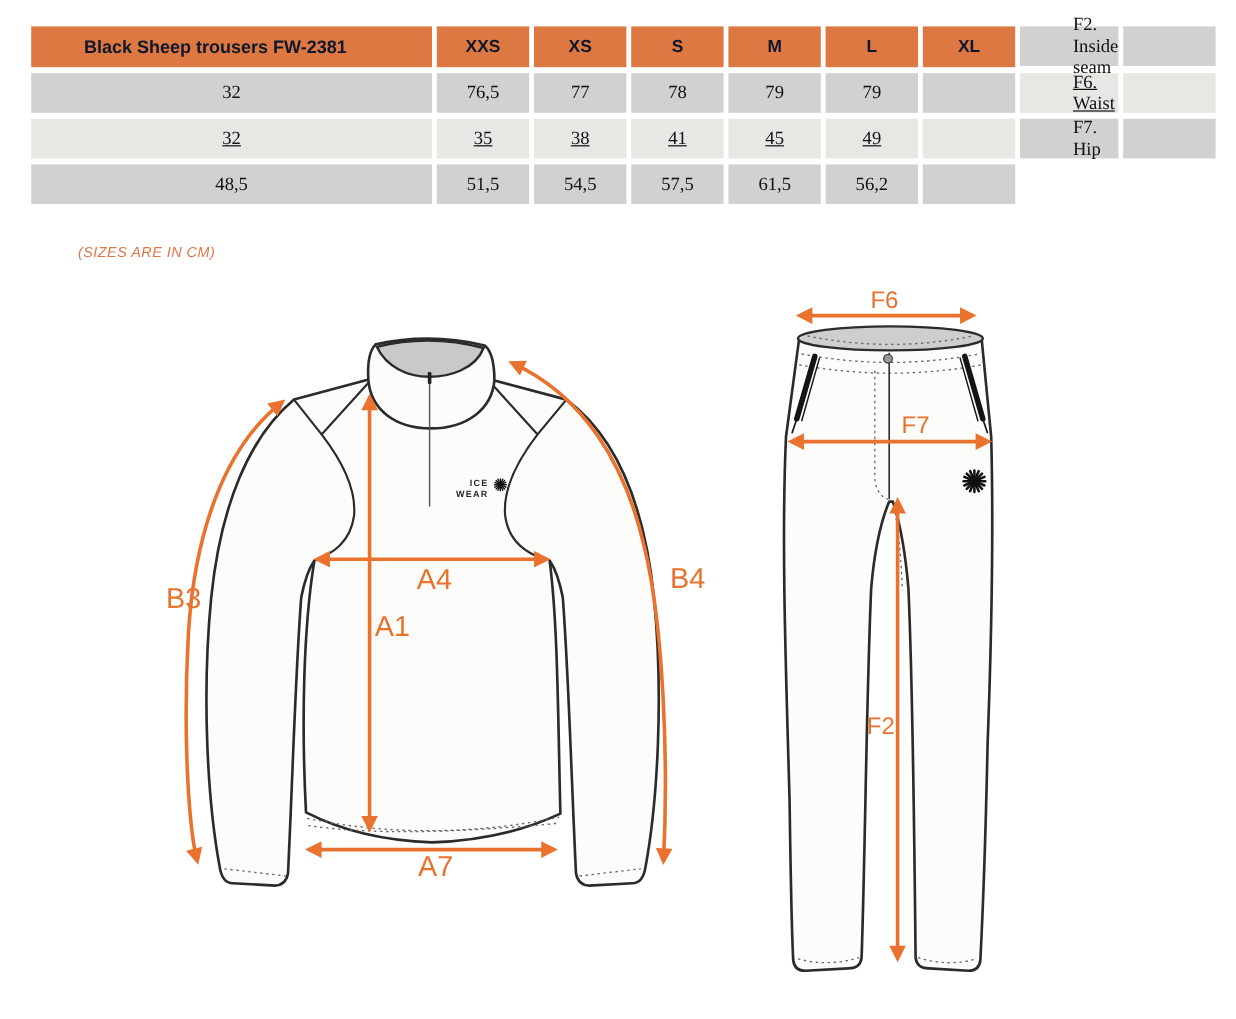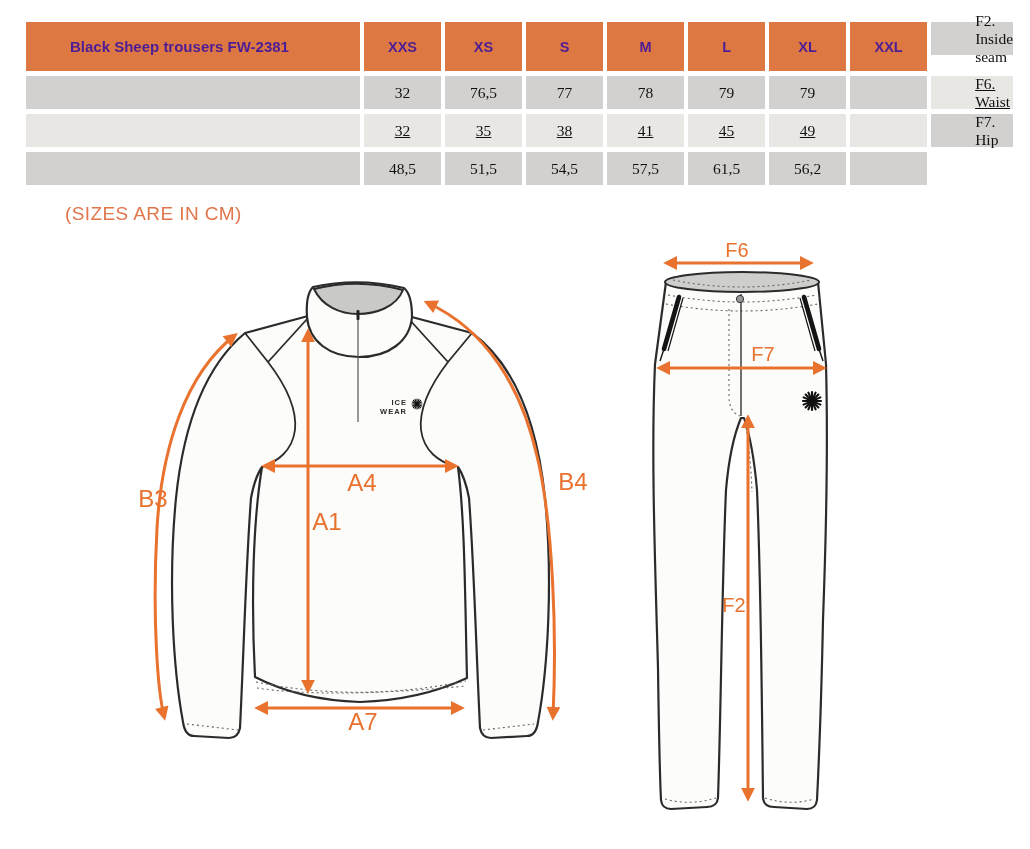--- a/index.html
+++ b/index.html
@@ -1,31 +1,31 @@
 <!DOCTYPE html>
 <html><head>
 <meta charset="utf-8">
 <style>
   html,body{margin:0;padding:0;background:#fff;}
   #page{position:relative;width:1030px;height:849px;background:#ffffff;overflow:hidden;
         font-family:"Liberation Sans",sans-serif;}
   
   #size-table{position:absolute;left:26px;top:22px;width:987px;
       display:grid;grid-template-columns:334px repeat(8,1fr);gap:5px 4px;}
-  .hcell{background:#DE7843;color:#4c1d95;font-weight:bold;font-size:14.5px;
-      height:49px;display:flex;align-items:center;justify-content:center;}
+  .hcell{background:#DE7843;color:#0f172a;font-weight:bold;font-size:14.5px;
+      height:34px;display:flex;align-items:center;justify-content:center;}
   .hcell.product{justify-content:flex-start;padding-left:44px;font-size:15px;}
   .dcell{height:33px;display:flex;align-items:center;justify-content:center;
       font-family:"Liberation Serif",serif;font-size:15.5px;color:#111;}
   .dcell.rowlabel{justify-content:flex-start;padding-left:44px;}
   .shade-a{background:#D2D1CF;}
   .shade-b{background:#E8E7E4;text-decoration:underline;}
   
   #units-note{position:absolute;left:65px;top:203px;color:#E1764B;
-      font-size:19px;letter-spacing:.4px;}
+      font-size:12px;letter-spacing:.4px;font-style:italic;}
   
   #diagrams{position:absolute;left:0;top:240px;}
   .outline{fill:#FCFCFA;stroke:#2b2b2b;stroke-width:2.2;stroke-linejoin:round;}
   .seam{fill:none;stroke:#2b2b2b;stroke-width:1.8;stroke-linejoin:round;}
   .stitch{fill:none;stroke:#666;stroke-width:1.1;stroke-dasharray:2 3;}
   .arrow{fill:none;stroke:#E8722E;stroke-width:3;}
   .mlabel{fill:#E8722E;font-family:"Liberation Sans",sans-serif;text-anchor:middle;}
   .mlabel.big{font-size:24px;}
   .mlabel.small{font-size:20px;}
   .logo-text{fill:#2a2a2a;font-family:"Liberation Sans",sans-serif;font-size:7.5px;
@@ -37,21 +37,20 @@
 <div id="page">
 
   <div id="size-table">
     <div class="hcell product">Black Sheep trousers FW-2381</div>
     <div class="hcell">XXS</div>
     <div class="hcell">XS</div>
     <div class="hcell">S</div>
     <div class="hcell">M</div>
     <div class="hcell">L</div>
     <div class="hcell">XL</div>
-    <div class="hcell">XXL</div>
 
     <div class="dcell rowlabel shade-a">F2. Inside seam</div>
     <div class="dcell shade-a"></div>
     <div class="dcell shade-a">32</div>
     <div class="dcell shade-a">76,5</div>
     <div class="dcell shade-a">77</div>
     <div class="dcell shade-a">78</div>
     <div class="dcell shade-a">79</div>
     <div class="dcell shade-a">79</div>
     <div class="dcell shade-a"></div>

